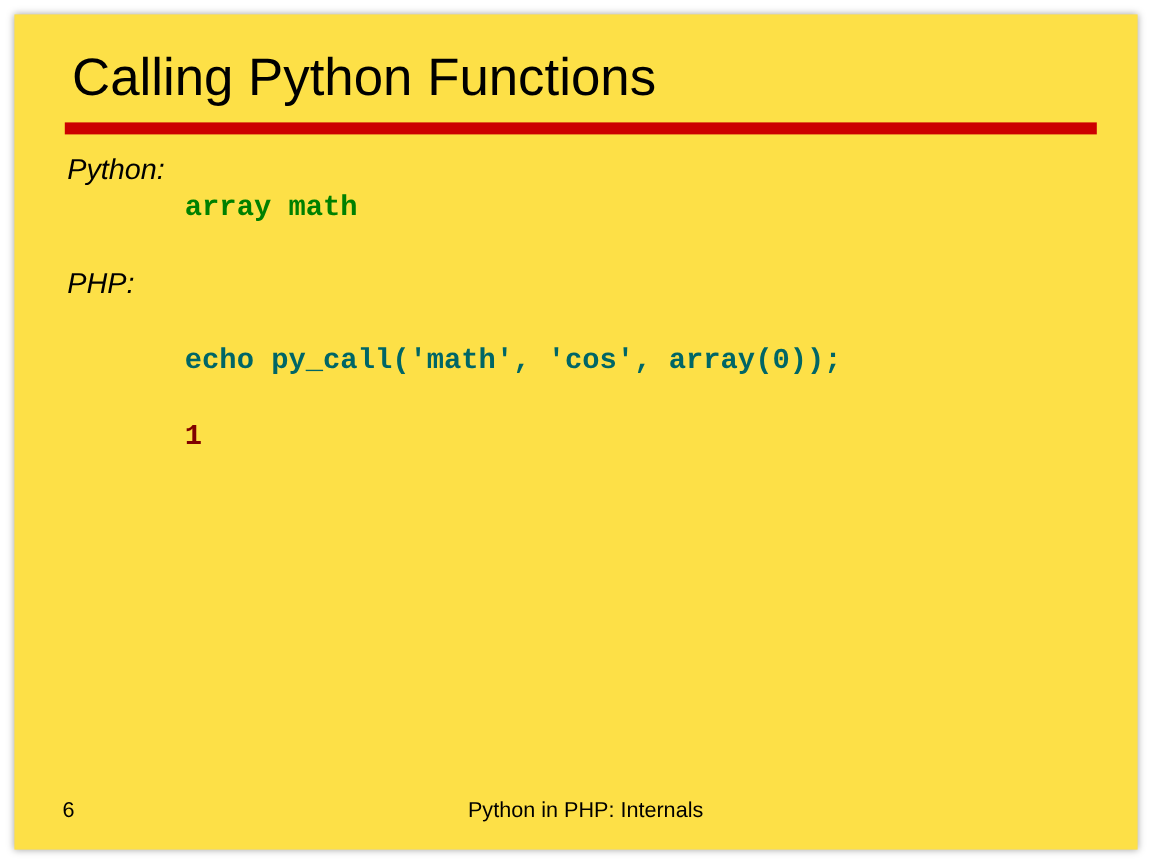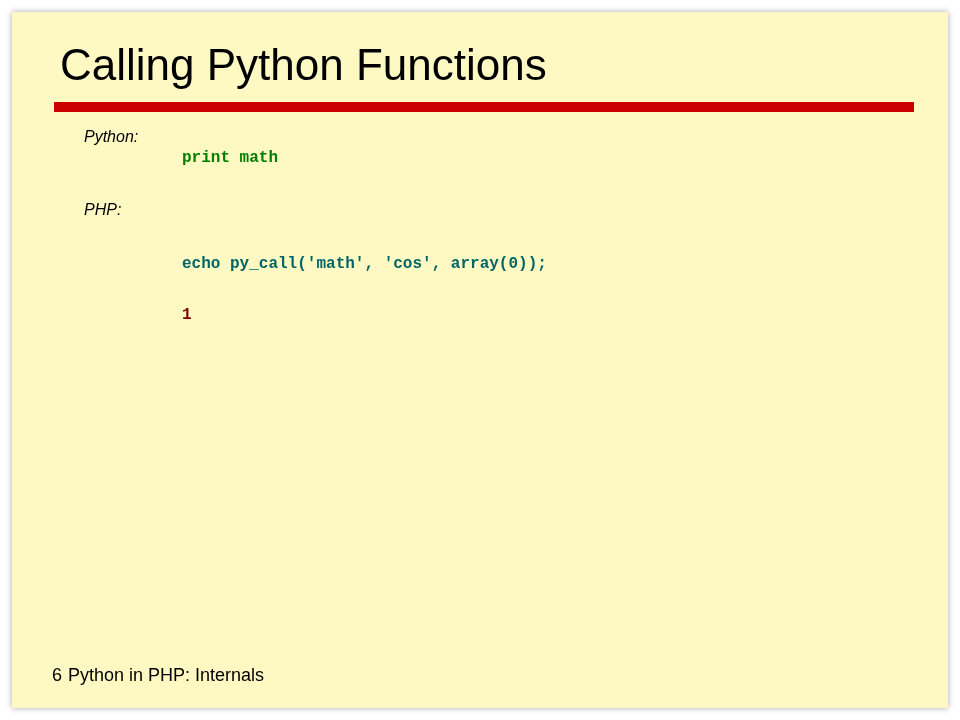--- a/index.html
+++ b/index.html
@@ -11,40 +11,40 @@
     position: relative;
     overflow: hidden;
   }
   .slide {
     position: absolute;
     top: 12px;
     left: 12px;
     right: 12px;
     bottom: 12px;
     box-shadow: 0 0 6px rgba(0,0,0,0.35);
-    background: #fef9c3;
+    background: #fde047;
   }
   .content-area {
     padding: 28px 40px 0 48px;
   }
   .title {
     font-size: 44px;
     font-weight: 400;
     color: #000;
     letter-spacing: 0px;
     margin-bottom: 12px;
   }
   .red-bar {
     height: 10px;
     background: #cc0000;
     margin: 0 34px 0 42px;
   }
   .body {
-    padding: 14px 40px 0 72px;
-    font-size: 16px;
+    padding: 14px 40px 0 44px;
+    font-size: 24px;
     line-height: 1.35;
   }
   .label {
     font-style: italic;
     color: #000;
   }
   .code-line {
     font-family: "Courier New", Courier, monospace;
     font-weight: bold;
     white-space: pre;
@@ -57,38 +57,38 @@
   .footer {
     position: absolute;
     bottom: 22px;
     left: 40px;
     right: 40px;
     display: flex;
     justify-content: space-between;
     font-size: 18px;
     color: #000;
   }
-  .footer .center { position:absolute; left:16px; right:0; text-align:left; }
+  .footer .center { position:absolute; left:16px; right:0; text-align:center; }
   .footer .left, .footer .right { position: relative; z-index: 1; }
 </style>
 </head>
 <body>
 
 <div class="slide">
 
   <div class="content-area">
     <h1 class="title">Calling Python Functions</h1>
   </div>
 
   <div class="red-bar"></div>
 
   <div class="body">
 
     <div class="label">Python:</div>
-    <div class="code-line green">print math</div>
+    <div class="code-line green">array math</div>
 
     <div class="spacer"></div>
 
     <div class="label">PHP:</div>
     <div class="code-line teal">echo py_call('math', 'cos', array(0));</div>
 
     <div class="spacer"></div>
 
     <div class="code-line darkred">1</div>
 

